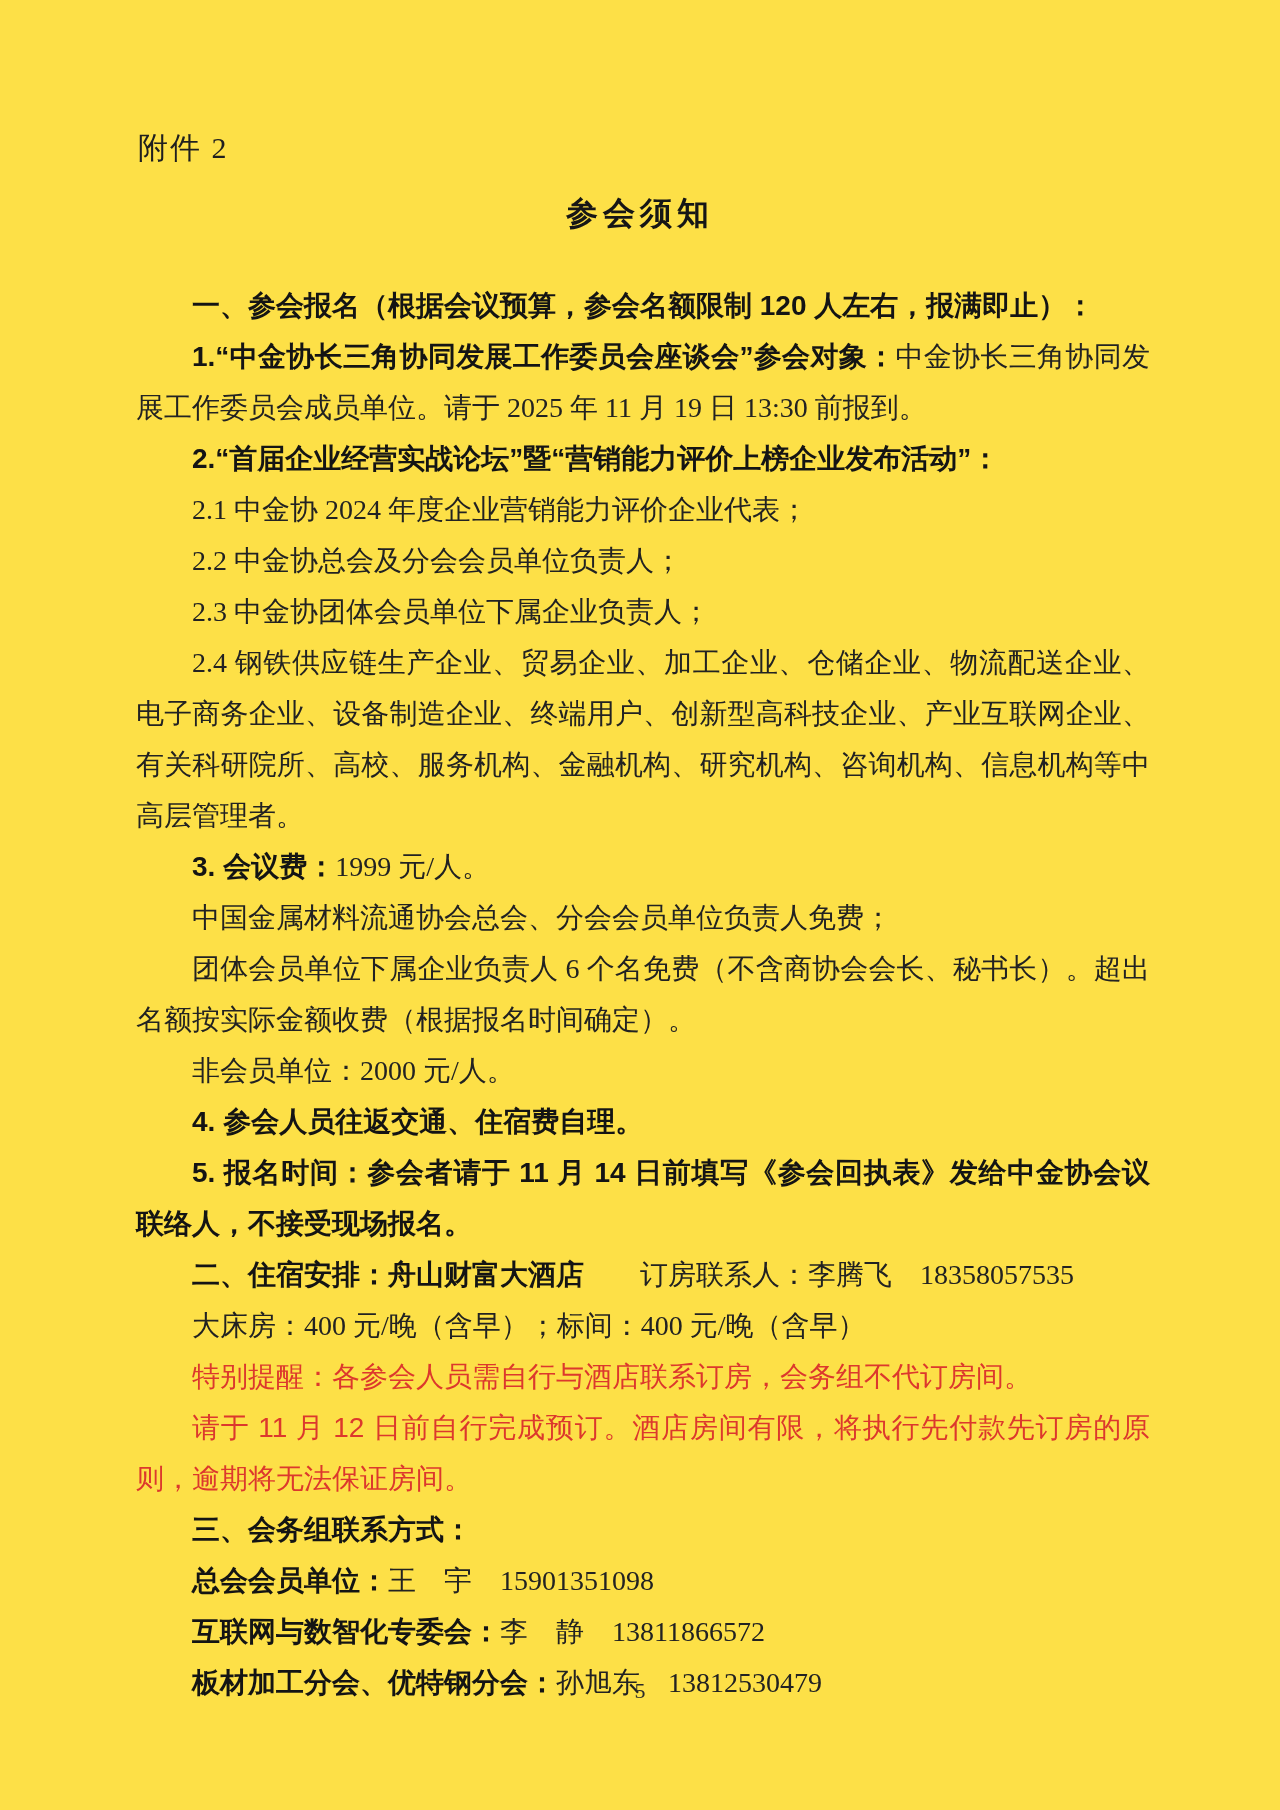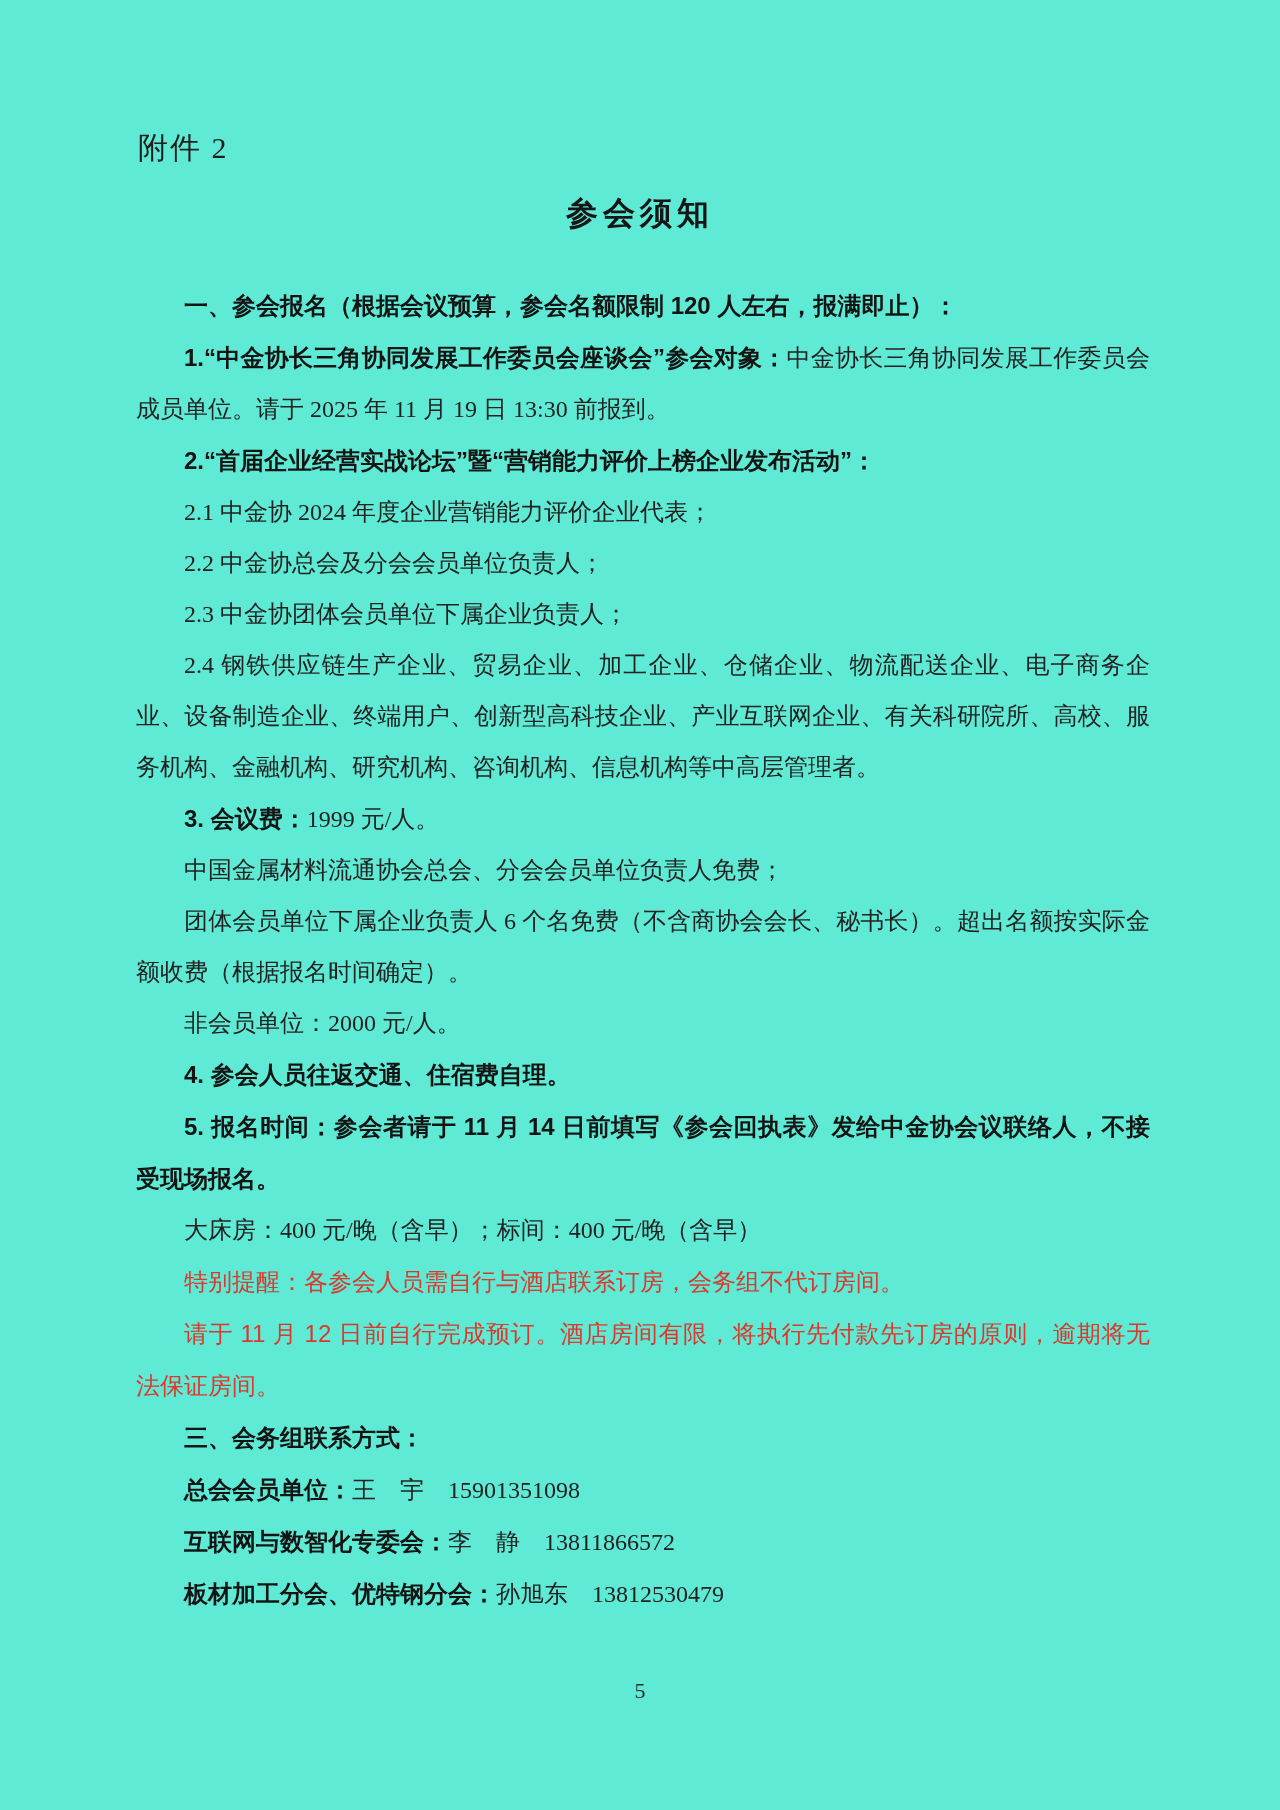--- a/index.html
+++ b/index.html
@@ -5,21 +5,21 @@
   html, body { margin: 0; padding: 0; }
   body {
     background: #f4f4f4;
     font-family: "Liberation Serif", serif;
   }
   .page {
     position: relative;
     width: 1280px;
     height: 1810px;
     margin: 0 auto;
-    background: #5eead4;
+    background: #fde047;
     color: #1f1f1f;
     overflow: hidden;
   }
   .attachment {
     margin: 126px 0 0 138px;
     font-size: 30px;
     line-height: 44px;
     font-family: "Liberation Serif", serif;
     letter-spacing: 2px;
   }
@@ -28,21 +28,21 @@
     text-align: center;
     font-size: 32px;
     line-height: 62px;
     font-weight: 700;
     letter-spacing: 5px;
     font-family: "Liberation Serif", serif;
     color: #161616;
   }
   .body-text {
     margin: 36px 130px 0 136px;
-    font-size: 24px;
+    font-size: 28px;
     line-height: 51px;
     text-align: justify;
   }
   .para {
     margin: 0;
     text-indent: 2em;
   }
   
   .r {
     font-family: "Liberation Serif", serif;
@@ -127,20 +127,23 @@
     </p>
 
     <p class="para">
       <span class="b">4. 参会人员往返交通、住宿费自理。</span>
     </p>
 
     <p class="para">
       <span class="b">5. 报名时间：参会者请于 11 月 14 日前填写《参会回执表》发给中金协会议联络人，不接受现场报名。</span>
     </p>
 
+    <p class="para">
+      <span class="b">二、住宿安排：舟山财富大酒店</span><span class="r">　　订房联系人：李腾飞　18358057535</span>
+    </p>
 
     <p class="para">
       <span class="r">大床房：400 元/晚（含早）；标间：400 元/晚（含早）</span>
     </p>
 
     <p class="para">
       <span class="red">特别提醒：各参会人员需自行与酒店联系订房，会务组不代订房间。</span>
     </p>
 
     <p class="para">

